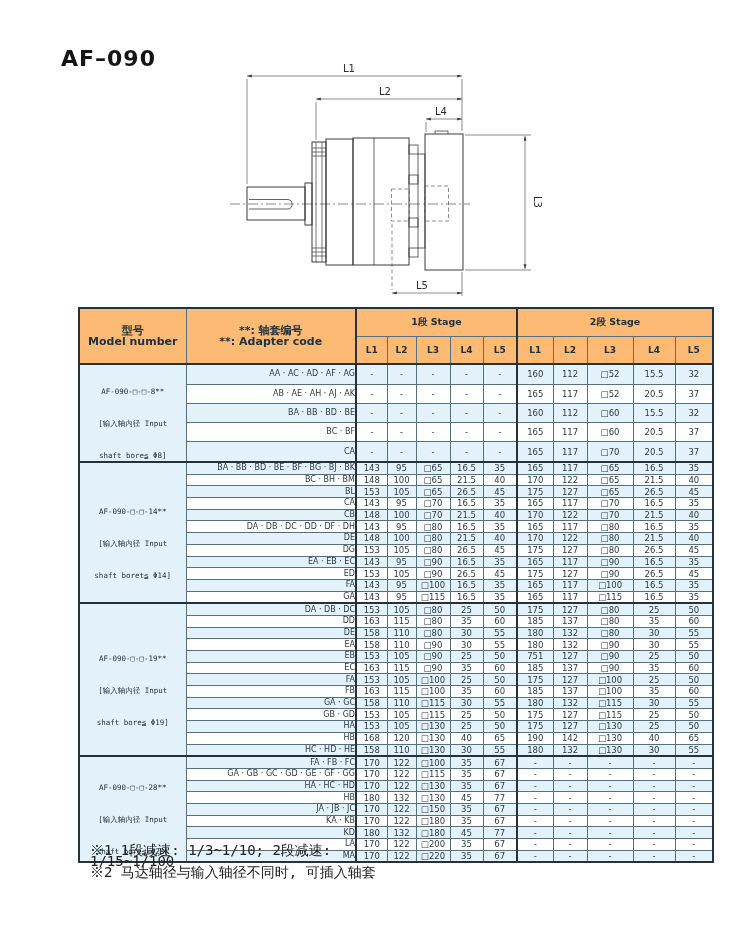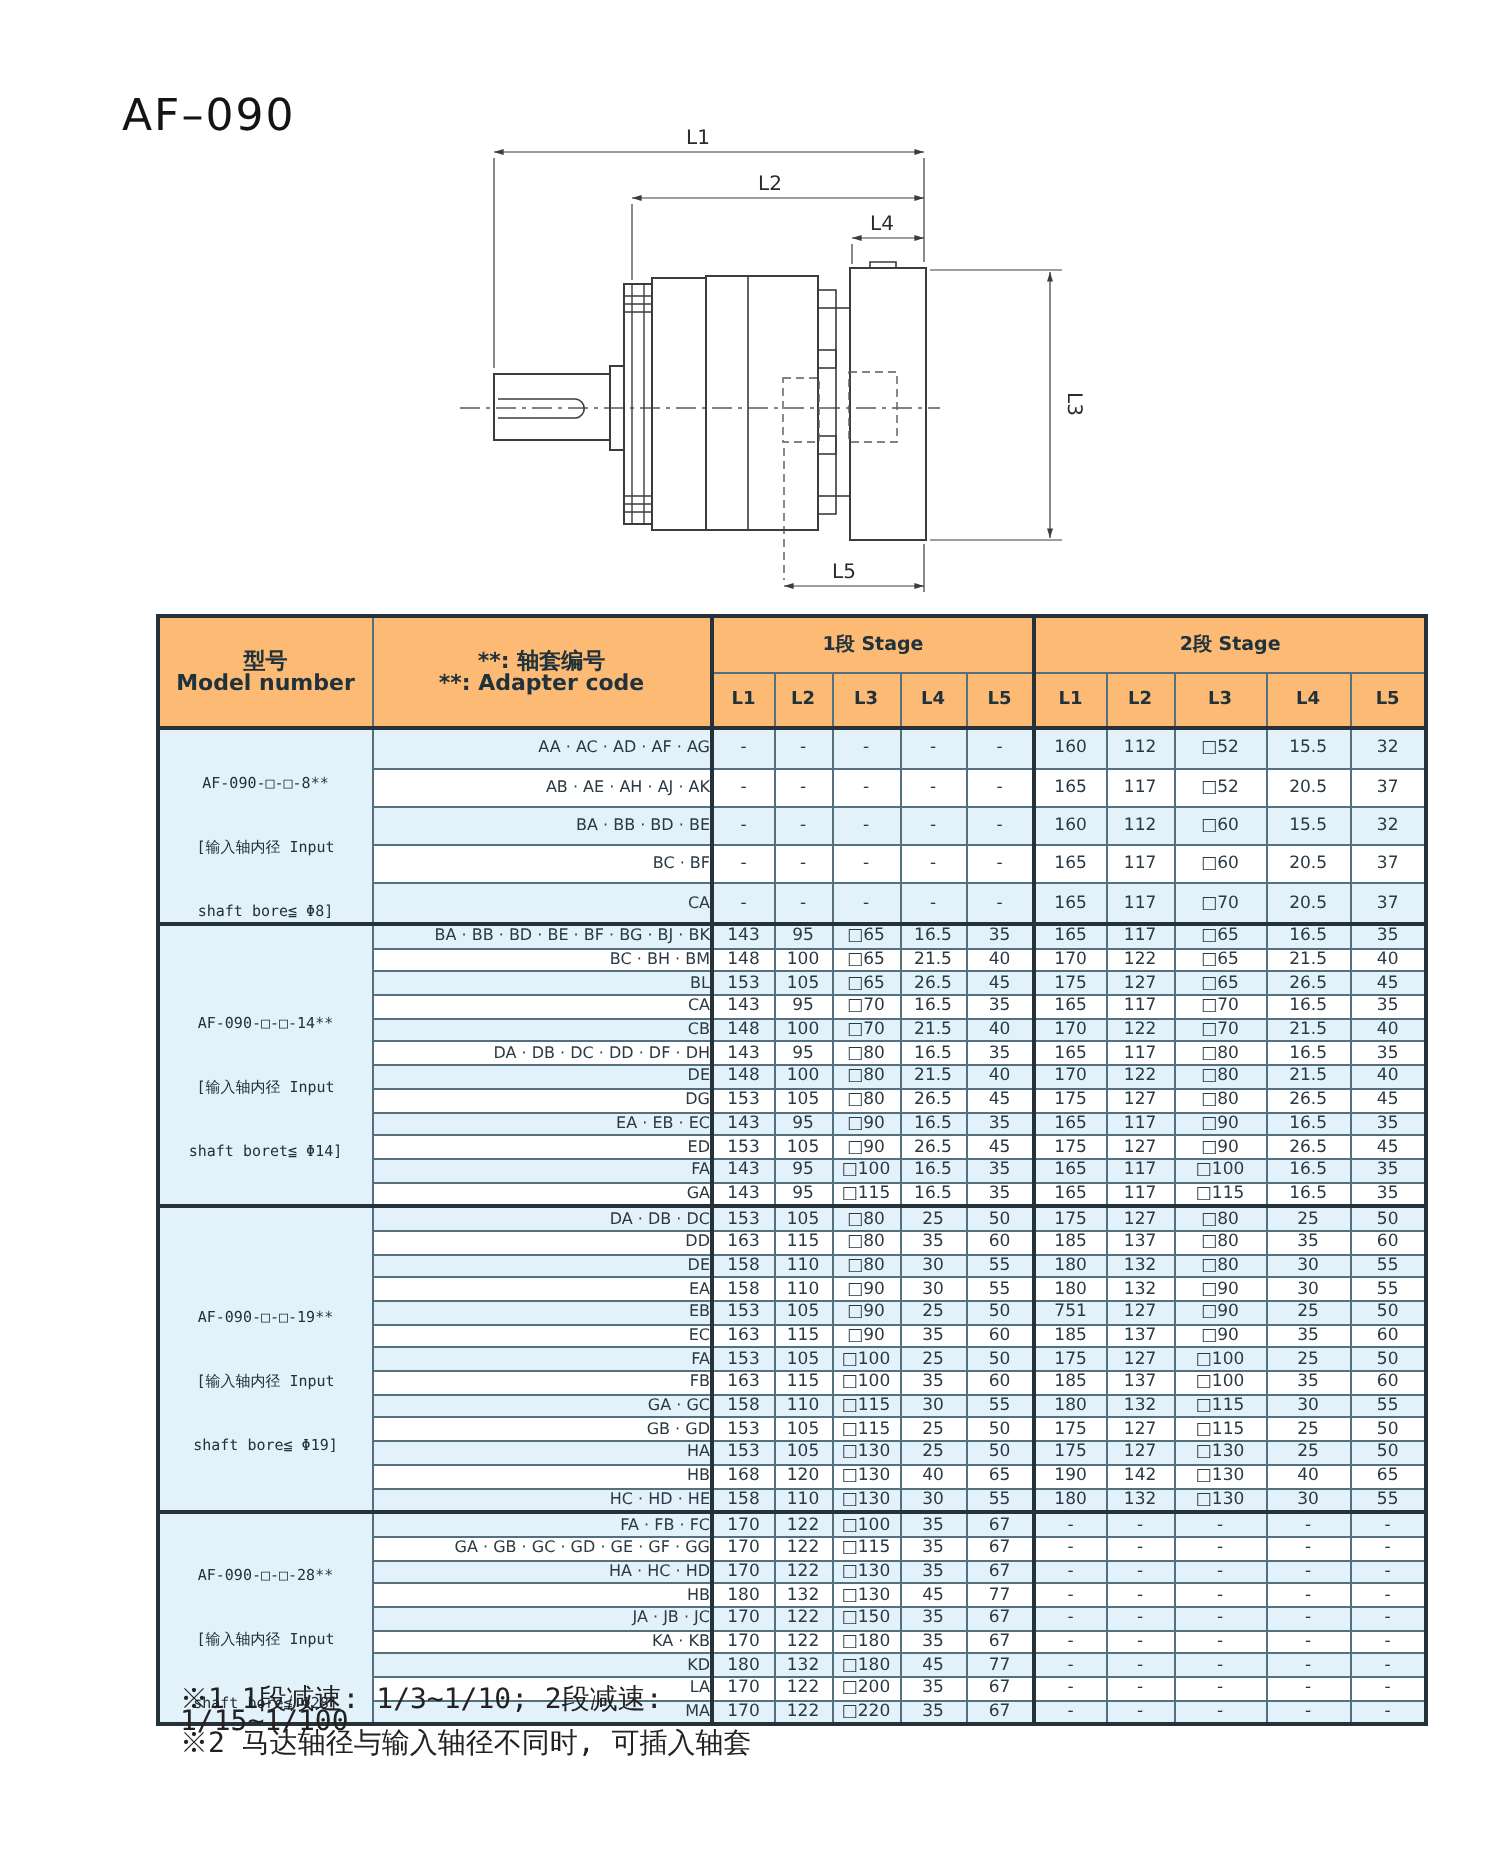--- a/index.html
+++ b/index.html
@@ -3,21 +3,21 @@
 <meta charset="utf-8">
 <style>
   html,body { margin:0; padding:0; }
   body {
     width:750px; height:927px; background:#ffffff; position:relative;
     font-family:"DejaVu Sans", sans-serif; color:#1c2b33;
     overflow:hidden;
   }
   .title {
     position:absolute; left:61px; top:46px;
-    font-size:22px; font-weight:normal; letter-spacing:1px; color:#141414;text-align:center;
+    font-size:22px; font-weight:bold; letter-spacing:1px; color:#141414;text-align:center;
   }
   svg.drawing { position:absolute; left:228px; top:58px; }
   svg text { font-family:"DejaVu Sans", sans-serif; font-size:10px; fill:#2b2b2b; }
 
   .table-wrap { position:absolute; left:78px; top:307px; }
   table {
     border-collapse:collapse; table-layout:fixed; width:634px;
     border:2px solid #25323a;
   }
   th, td {

